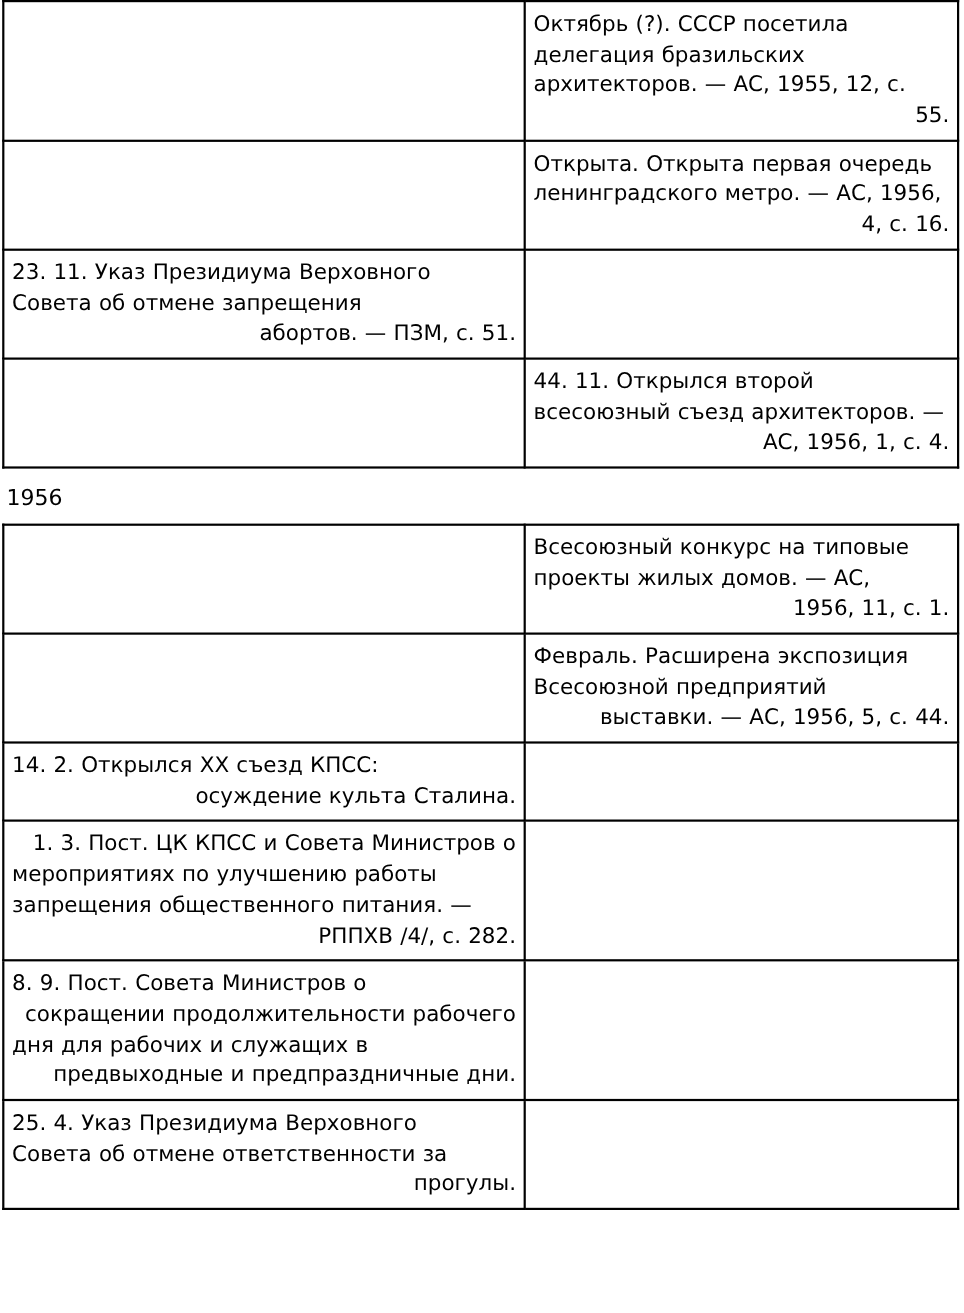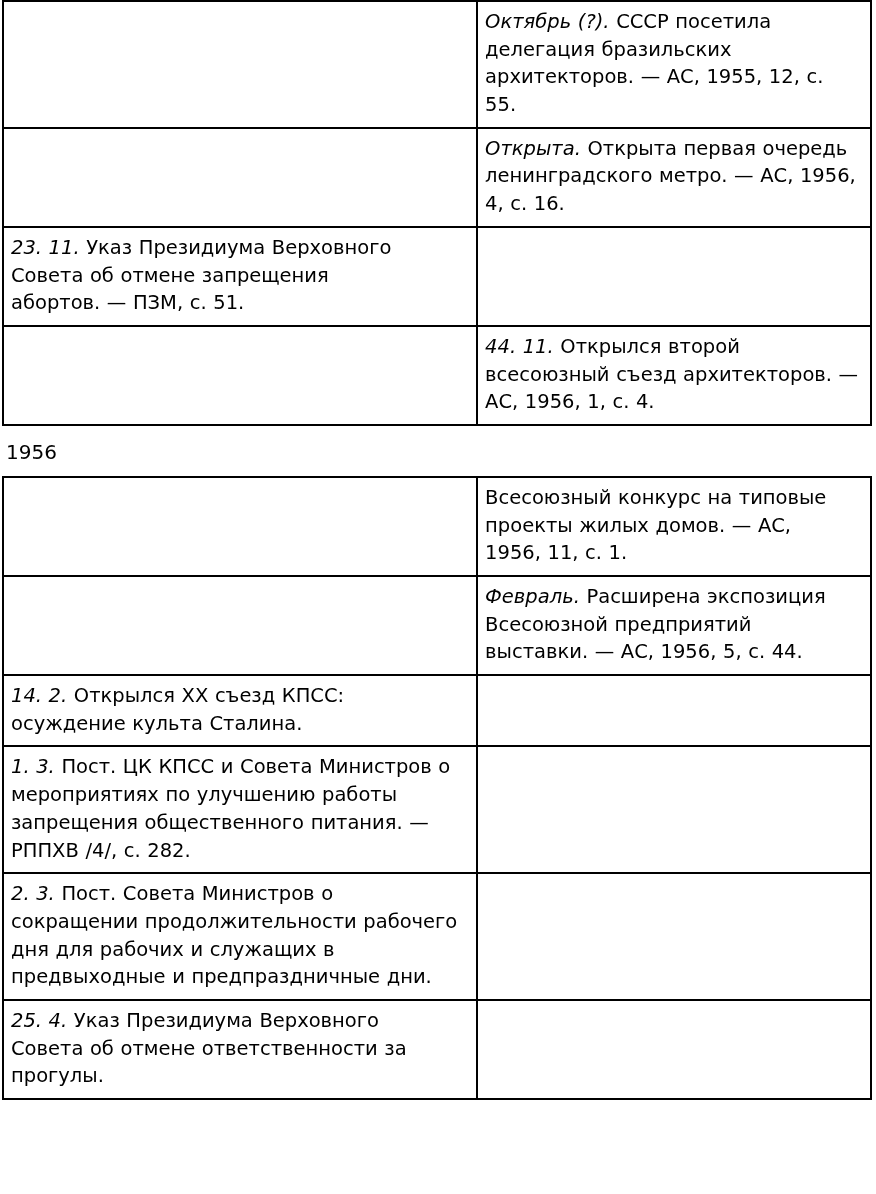--- a/index.html
+++ b/index.html
@@ -39,21 +39,20 @@
     text-justify: inter-word;
     word-spacing: 0.02em;
     hyphens: none;
   }
   col.c-left  { width: 473px; }
   col.c-right { width: 393px; }
 
   td.empty { padding: 0; }
 
   .dateref {
-    font-style: italic;
     font-weight: 400;
   }
 
   
   .cell-text {
     display: block;
   }
   .cell-text > .ln {
     display: block;
     white-space: nowrap;
@@ -61,21 +60,21 @@
   .ln.j {
     text-align: justify;
     text-align-last: justify;
   }
   .ln.j::after {
     content: "";
     display: inline-block;
     width: 100%;
   }
   .ln.l {
-    text-align: left;
+    text-align: right;
   }
 
   .year-heading {
     font-size: 20px;
     line-height: 1.2;
     padding: 14px 0 12px 6px;
     margin: 0;
     font-weight: 400;
   }
 </style>
@@ -187,21 +186,21 @@
             <span class="ln j">запрещения общественного питания. —</span>
             <span class="ln l">РППХВ /4/, с. 282.</span>
           </span>
         </td>
         <td class="empty"></td>
       </tr>
 
       <tr>
         <td>
           <span class="cell-text">
-            <span class="ln j"><span class="dateref">2. 3.</span> Пост. Совета Министров о</span>
+            <span class="ln j"><span class="dateref">8. 9.</span> Пост. Совета Министров о</span>
             <span class="ln l">сокращении продолжительности рабочего</span>
             <span class="ln j">дня для рабочих и служащих в</span>
             <span class="ln l">предвыходные и предпраздничные дни.</span>
           </span>
         </td>
         <td class="empty"></td>
       </tr>
 
       <tr>
         <td>

